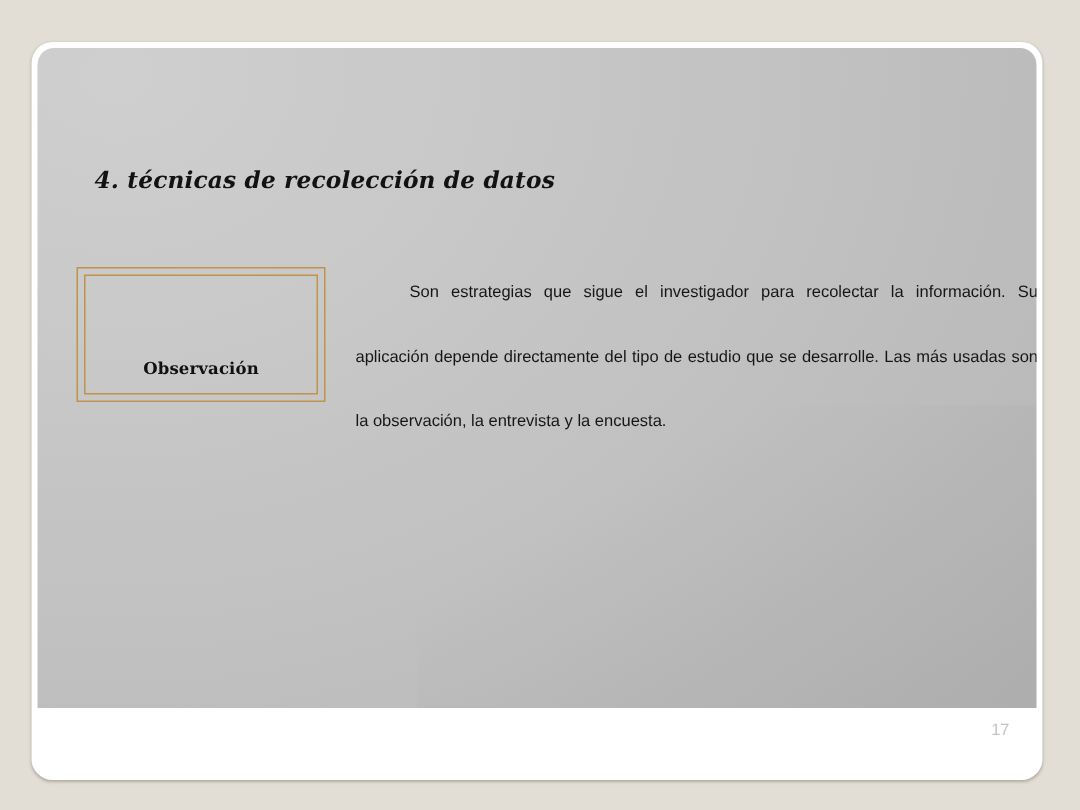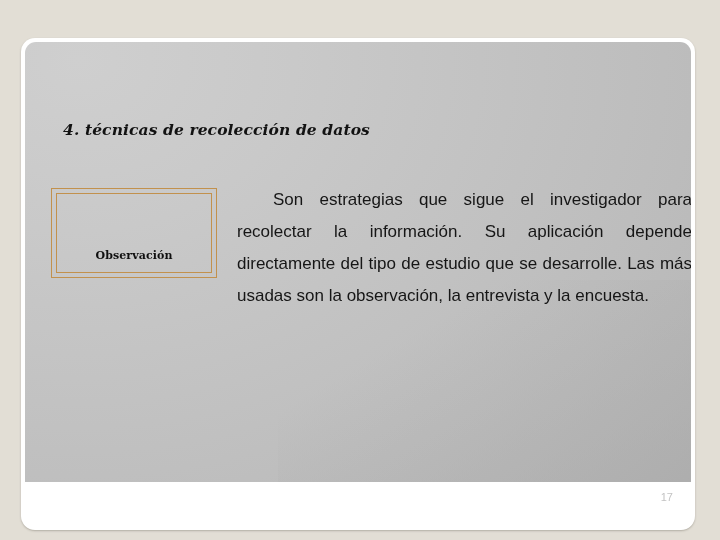--- a/index.html
+++ b/index.html
@@ -11,21 +11,21 @@
     height: 540px;
     overflow: hidden;
     background: #e2ded5;
     font-family: "Liberation Sans", sans-serif;
   }
 
   
   #slide-frame {
     position: absolute;
     left: 21px;
-    top: 38px;
+    top: 28px;
     width: 674px;
     height: 492px;
     background: #ffffff;
     border-radius: 14px;
     box-sizing: border-box;
     padding: 0;
     box-shadow: 0 1px 2px rgba(120,115,105,0.45);
   }
 
   
@@ -110,22 +110,22 @@
 
   
   #body-text {
     position: absolute;
     left: 212px;
     top: 142px;
     width: 455px;
     text-align: justify;
     text-align-last: left;
     font-family: "Liberation Sans", sans-serif;
-    font-size: 17px;
-    line-height: 32px;
+    font-size: 11px;
+    line-height: 43px;
     color: #161616;
     z-index: 3;
     text-indent: 36px;
   }
 
   
   #footer-band {
     position: absolute;
     left: 4px;
     top: 444px;

